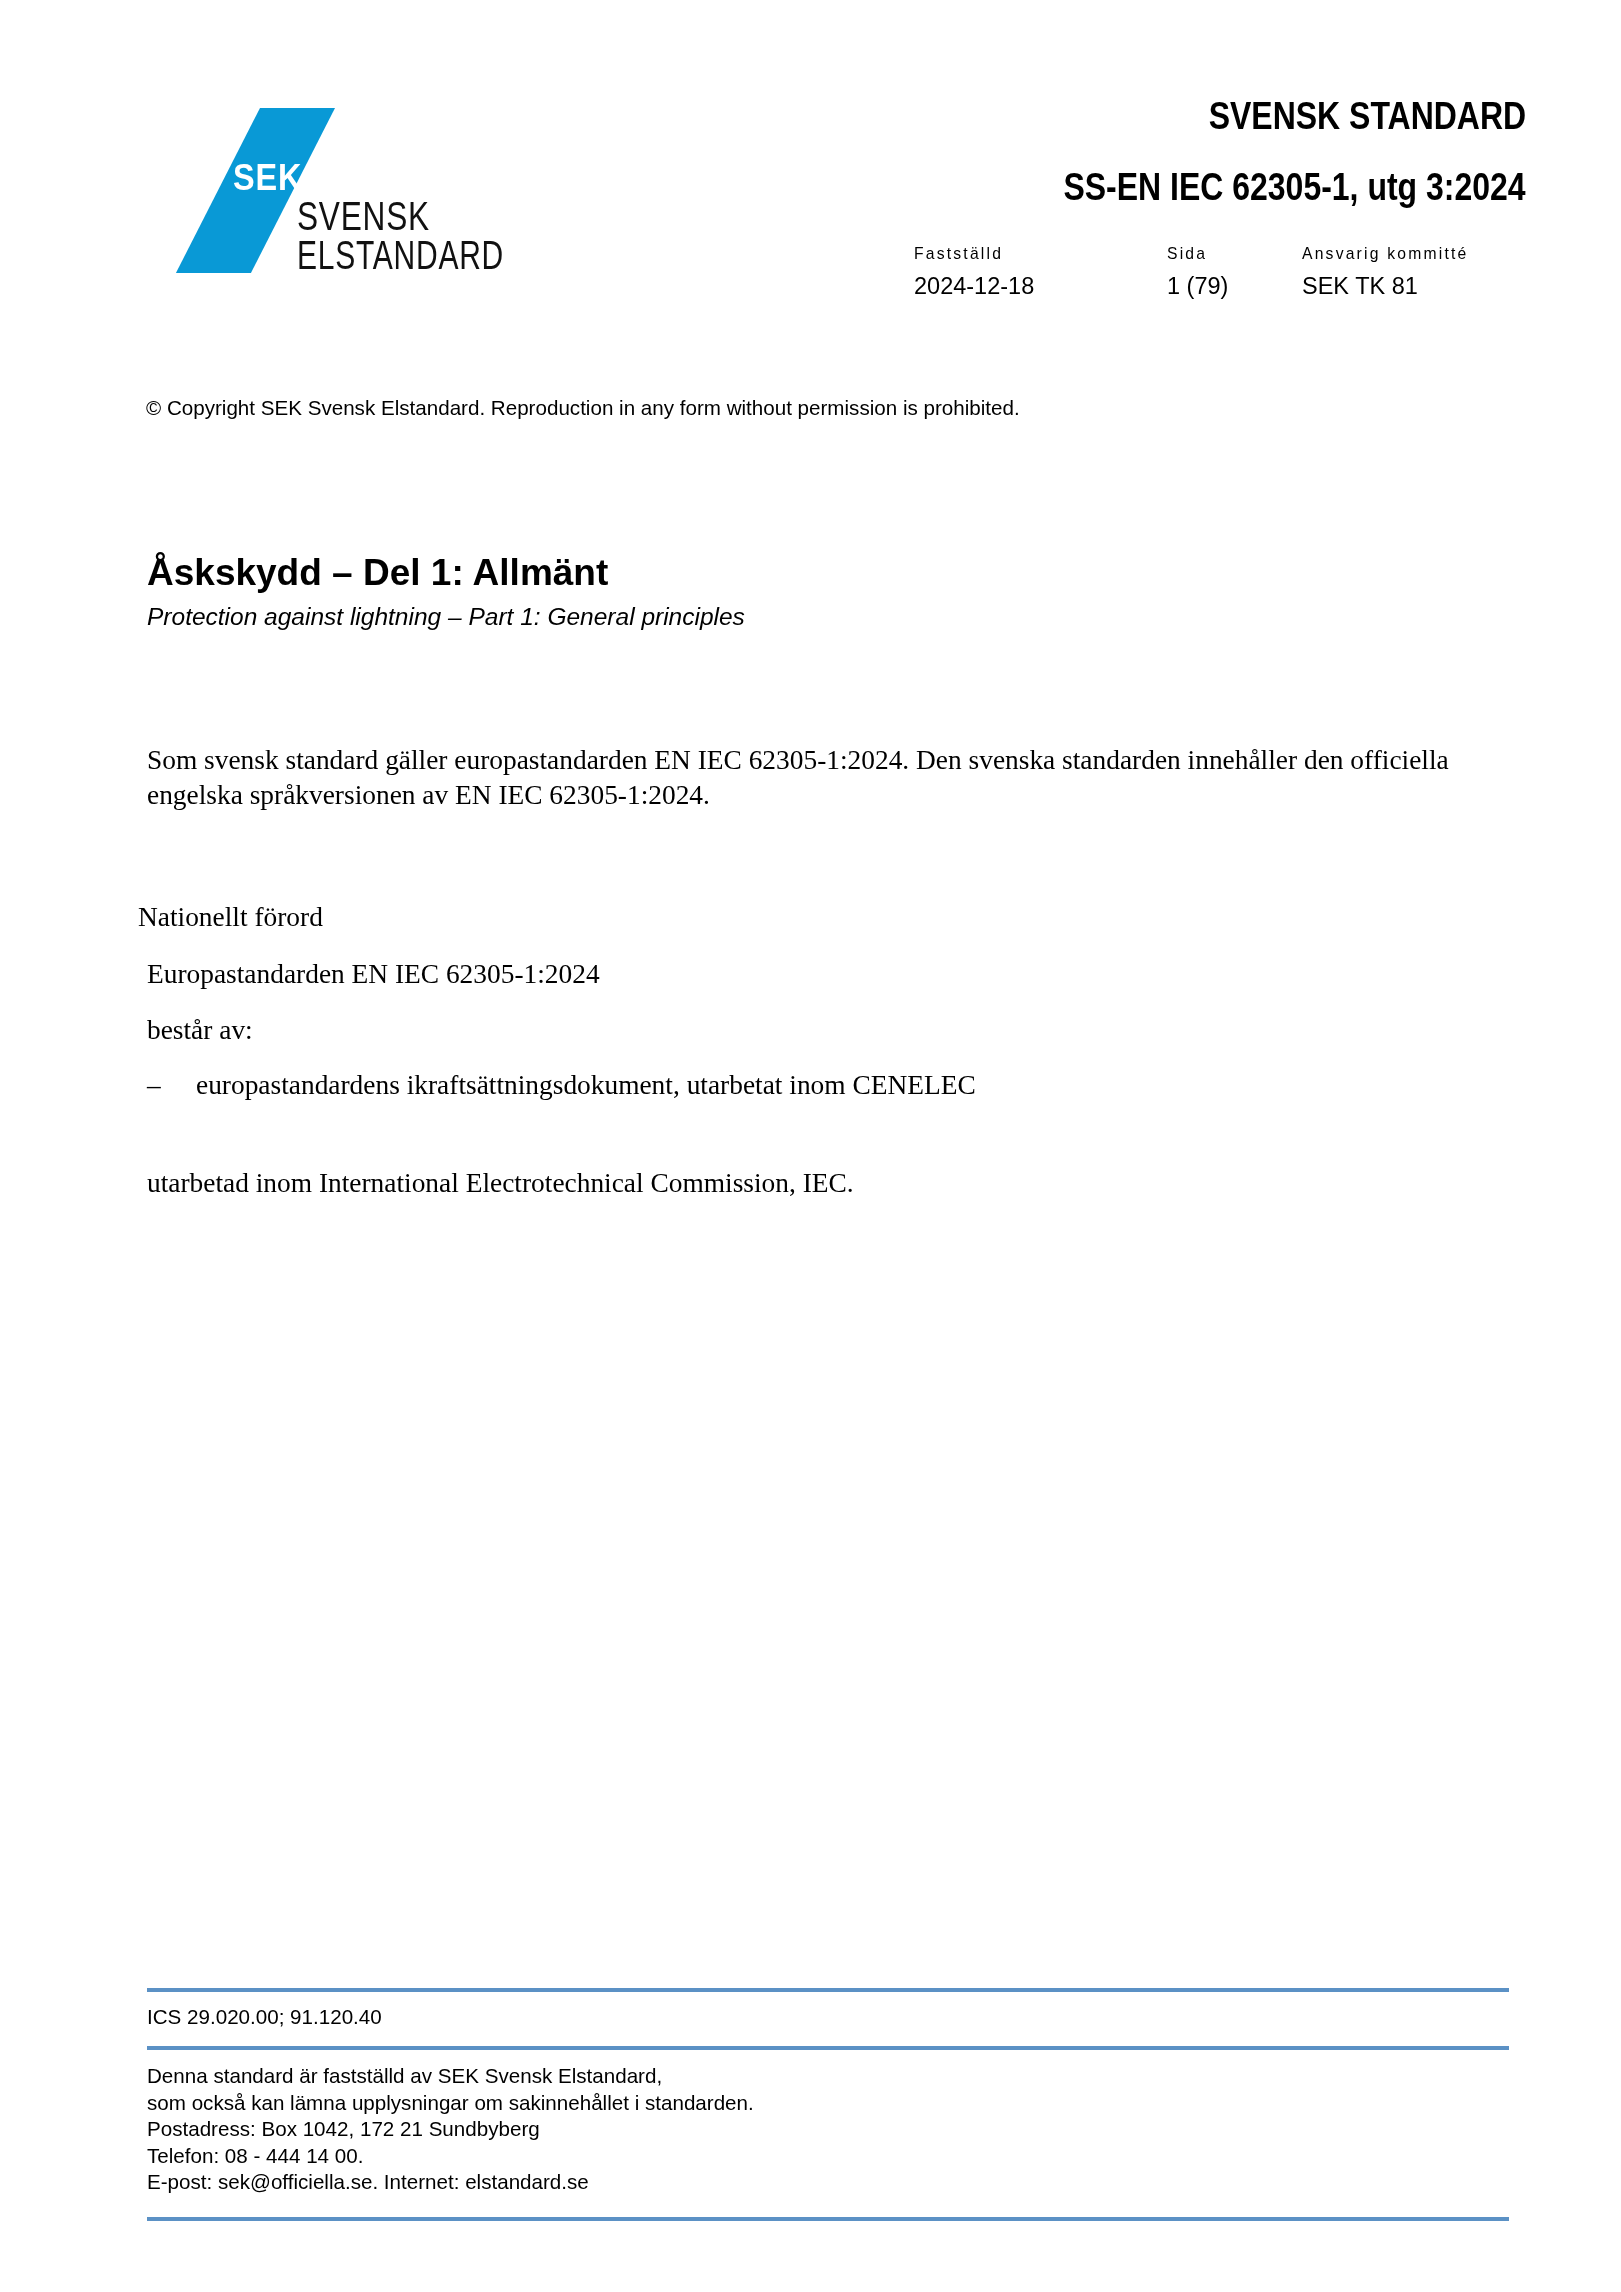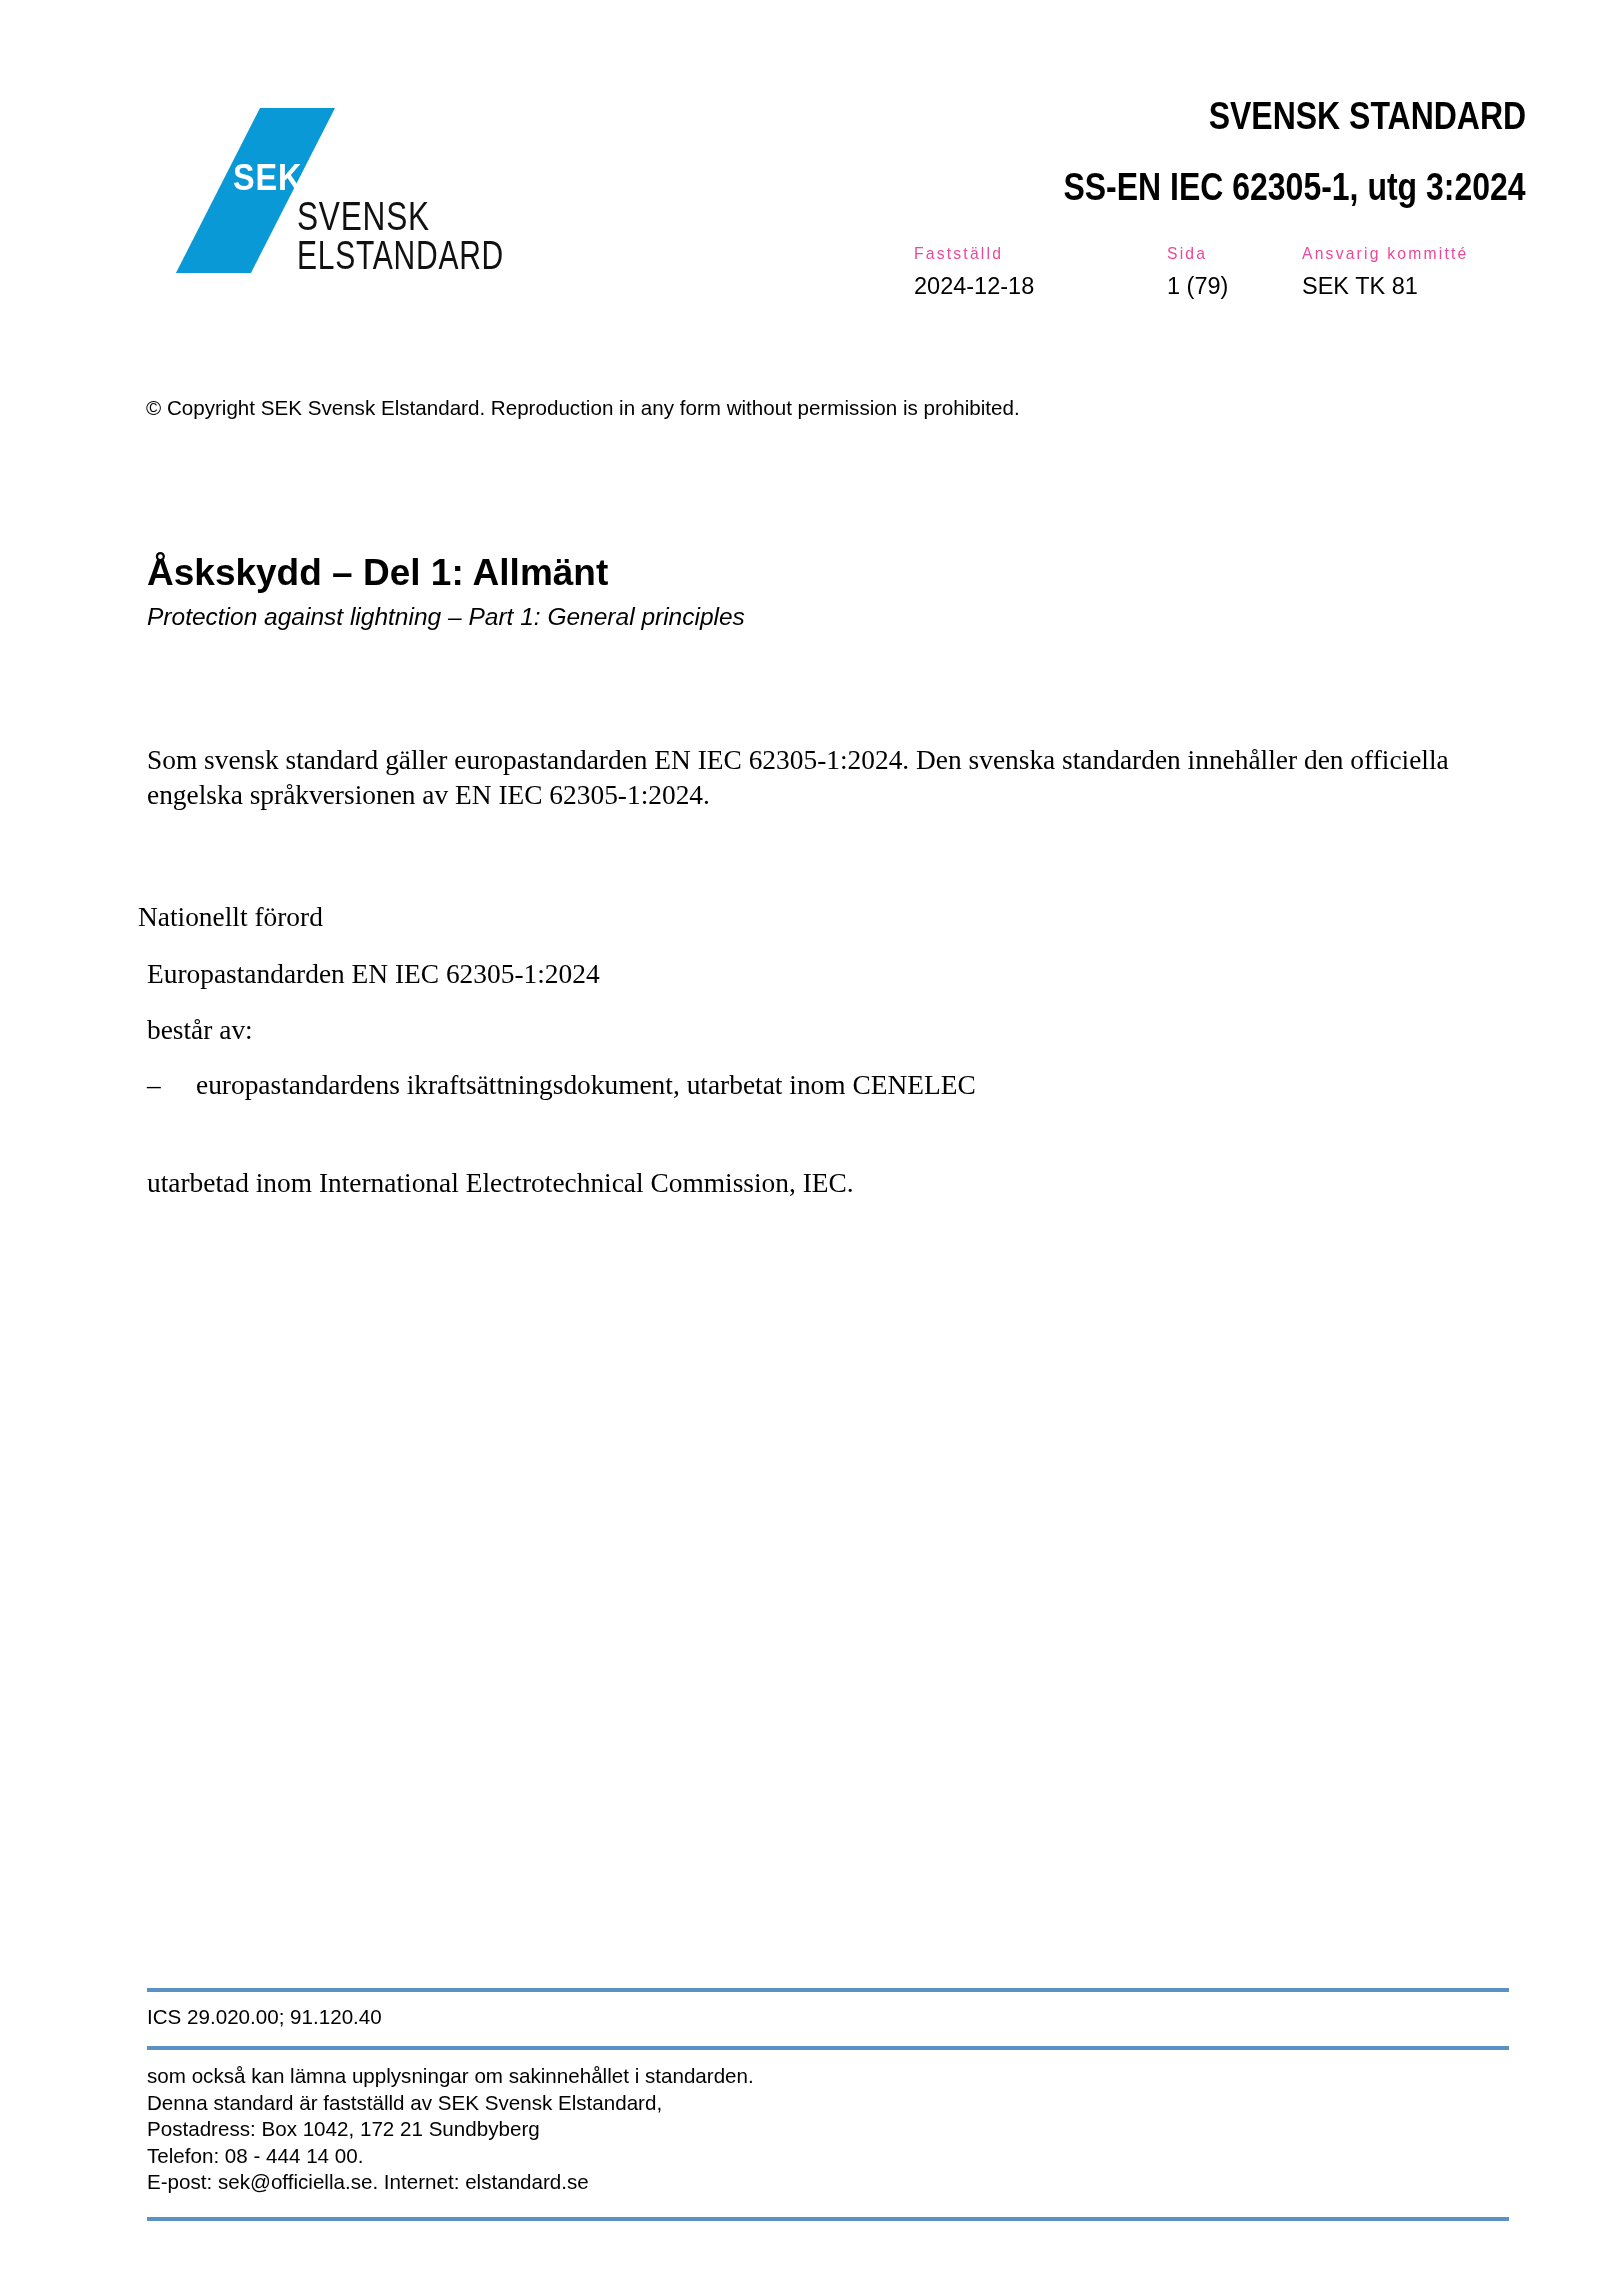--- a/index.html
+++ b/index.html
@@ -44,21 +44,21 @@
     font-size:39px;font-weight:bold;white-space:nowrap;
     transform:scaleX(0.82);transform-origin:right top;
   }
   .hdr-docid{
     position:absolute;right:95px;top:165px;
     font-size:39px;font-weight:bold;white-space:nowrap;
     transform:scaleX(0.82);transform-origin:right top;
   }
   .meta-col{position:absolute;top:245px;}
   .meta-col .lbl{
-    display:block;font-size:15.7px;letter-spacing:2.2px;color:#ec4899;
+    display:block;font-size:15.7px;letter-spacing:2.2px;color:#000000;
     margin-bottom:9.8px;white-space:nowrap;
   }
   .meta-col .val{
     display:block;font-size:23.5px;color:#000;white-space:nowrap;
   }
   .meta-1{left:914px;}
   .meta-2{left:1167px;}
   .meta-3{left:1302px;}
   
   .copyright{
@@ -146,22 +146,22 @@
     <span class="dash">–</span><span class="b">europastandardens ikraftsättningsdokument,</span><span> utarbetat inom CENELEC</span>
   </div>
 
   <div class="serif developed">utarbetad inom International Electrotechnical Commission, IEC.</div>
 
   <div class="rule rule-1"></div>
   <div class="ics">ICS 29.020.00; 91.120.40</div>
   <div class="rule rule-2"></div>
 
   <div class="footer-block">
+    <div>Denna standard är fastställd av SEK Svensk Elstandard,</div>
     <div><span>som också kan lämna upplysningar om </span><span class="b">sakinnehållet</span><span> i standarden.</span></div>
-    <div>Denna standard är fastställd av SEK Svensk Elstandard,</div>
     <div>Postadress: Box 1042, 172 21 Sundbyberg</div>
     <div>Telefon: 08 - 444 14 00.</div>
     <div>E-post: sek@officiella.se. Internet: elstandard.se</div>
   </div>
 
   <div class="rule rule-3"></div>
 
 </div>
 
 

